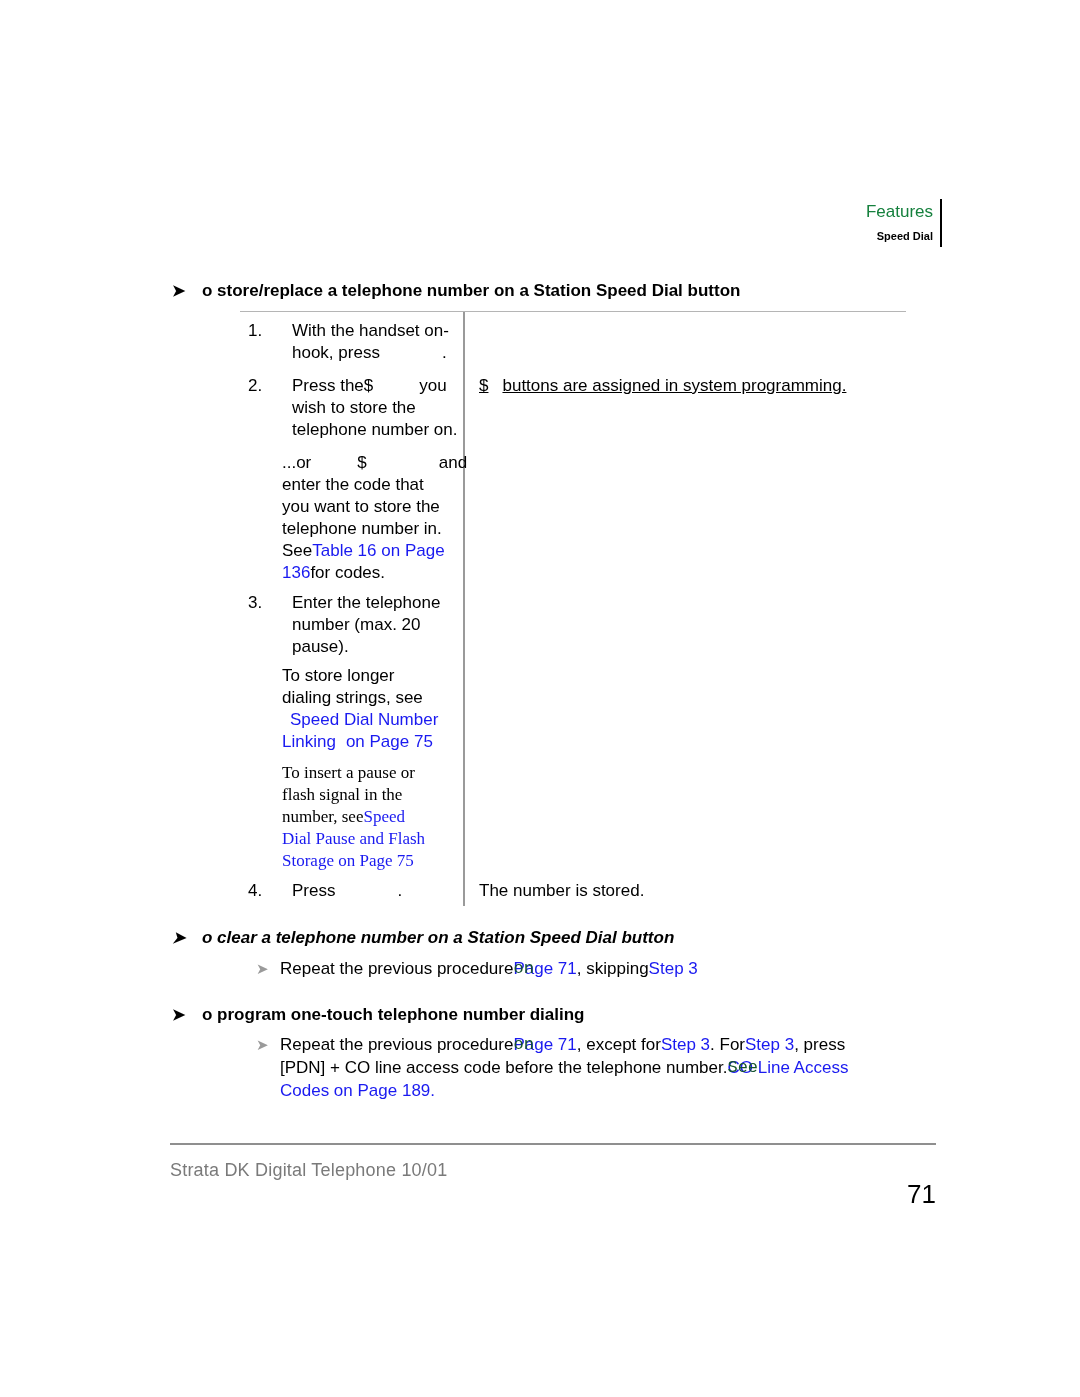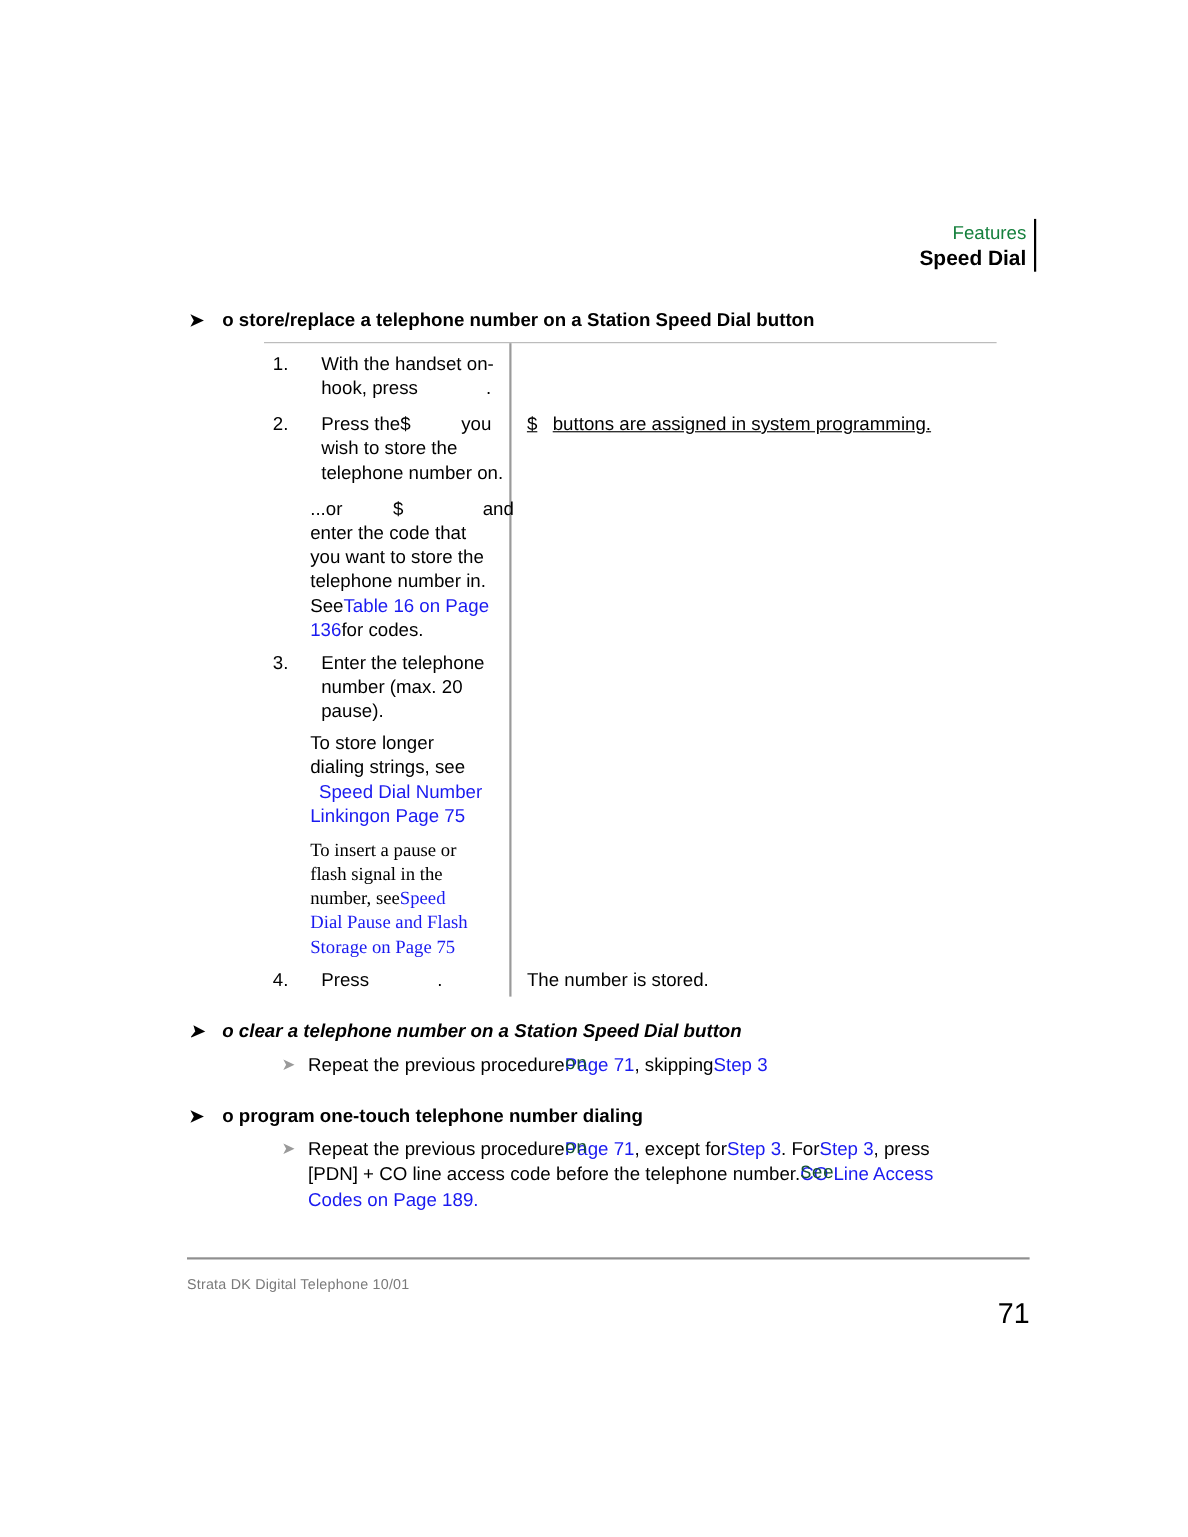--- a/index.html
+++ b/index.html
@@ -27,21 +27,21 @@
     left: 0;
     width: 933px;
     text-align: right;
     line-height: 24px;
   }
   .runhead .line1 {
     font-size: 17px;
     color: #15803d;
   }
   .runhead .line2 {
-    font-size: 19px;
+    font-size: 11px;
     font-weight: bold;
     color: #000;
     margin-left: 12px;
   }
   .runhead-rule {
     position: absolute;
     left: 940px;
     top: 199px;
     width: 2px;
     height: 48px;
@@ -159,21 +159,21 @@
     left: 170px;
     top: 1143px;
     width: 766px;
     height: 2px;
     background: #8f8f8f;
   }
   .foot-left {
     position: absolute;
     left: 170px;
     top: 1160px;
-    font-size: 13px;
+    font-size: 18px;
     color: #7a7a7a;
     letter-spacing: 0.2px;
   }
   .foot-page {
     position: absolute;
     left: 880px;
     top: 1179px;
     width: 56px;
     text-align: right;
     font-size: 26px;
@@ -230,21 +230,21 @@
       <span>Enter the telephone</span><br>
       <span>number (max. 20</span><br>
       <span>pause).</span>
     </span>
   </div>
 
   <div class="sub" style="left:282px; top:665px;">
     <span>To store longer</span><br>
     <span>dialing strings, see</span><br>
     <span class="lnk" style="margin-left:8px;">Speed Dial Number</span><br>
-    <span class="lnk">Linking</span><span class="lnk" style="margin-left:0;">on Page 75</span>
+    <span class="lnk">Linking</span><span class="lnk" style="margin-left:10px;">on Page 75</span>
   </div>
 
   <div class="sub" style="left:282px; top:762px;font-family:Liberation Serif, serif;">
     <span>To insert a pause or</span><br>
     <span>flash signal in the</span><br>
     <span>number, see</span><span class="lnk">Speed</span><br>
     <span class="lnk">Dial Pause and Flash</span><br>
     <span class="lnk">Storage on Page 75</span>
   </div>
 

